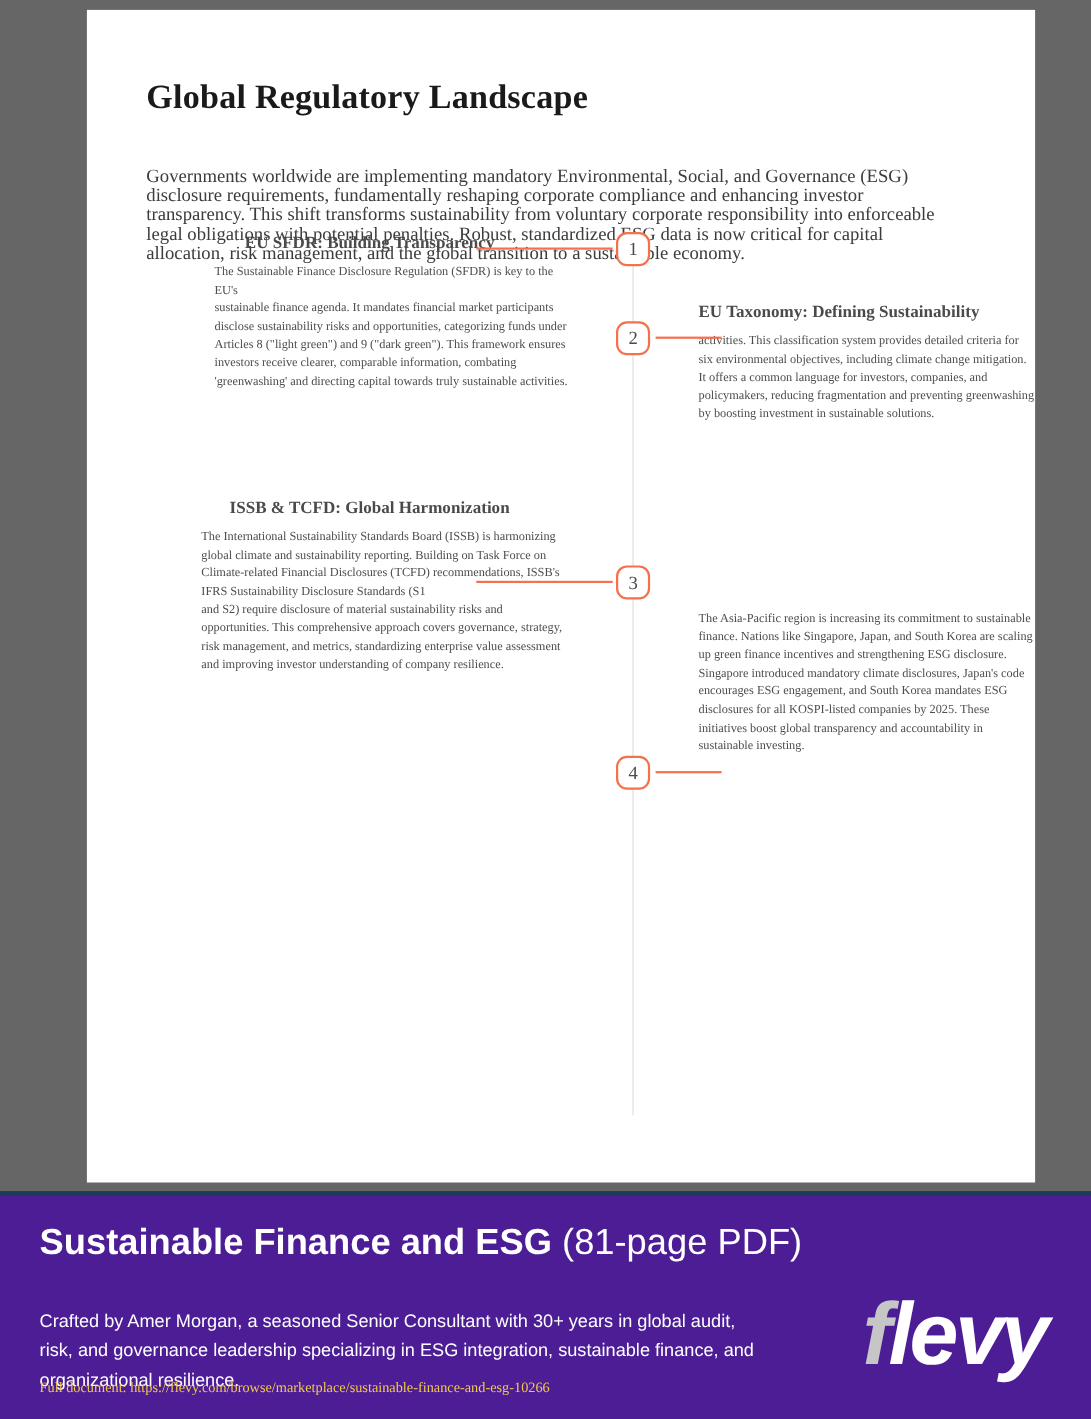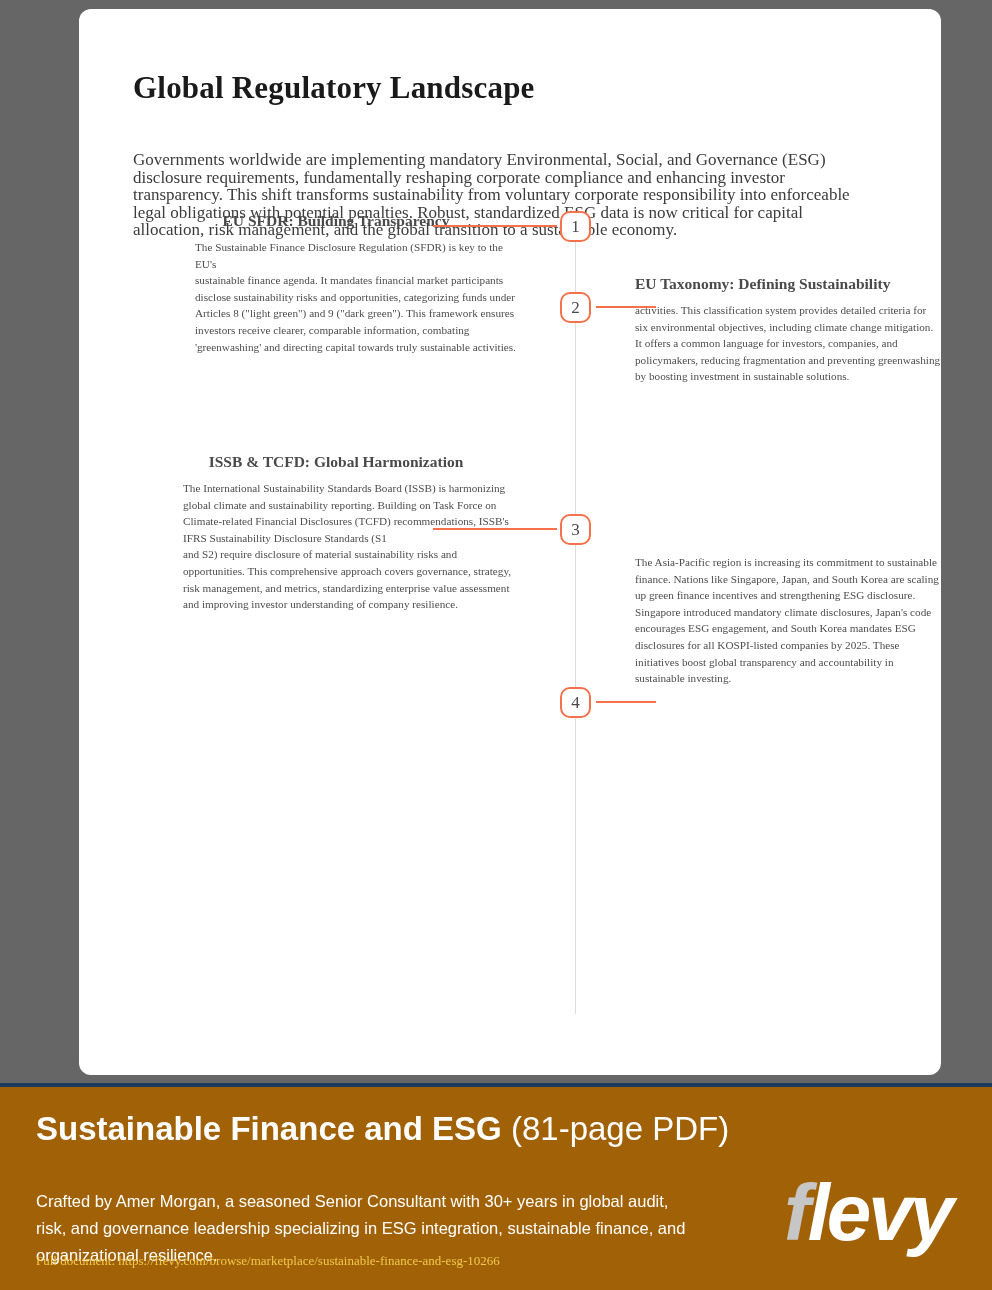--- a/index.html
+++ b/index.html
@@ -16,21 +16,20 @@
   }
 
   
   #slide-page {
     position: absolute;
     left: 79px;
     top: 9px;
     width: 862px;
     height: 1066px;
     background: #ffffff;
-    border-radius: 12px;
   }
 
   
   #slide-title {
     position: absolute;
     left: 54px;
     top: 40px;
     font-family: "Liberation Serif", serif;
     font-size: 31px;
     color: #1a1a1a;
@@ -111,21 +110,21 @@
   #block-1 .block-body { padding-left: 42px; }
   #block-3 .block-body { padding-left: 30px; }
 
   
   #footer-banner {
     position: absolute;
     left: 0;
     top: 1083px;
     width: 992px;
     height: 207px;
-    background: #a16207;
+    background: #4c1d95;
     font-family: "Liberation Sans", sans-serif;
   }
   #footer-banner-topline {
     position: absolute;
     left: 0; top: 0;
     width: 992px;
     height: 4px;
     background: #1b3a5c;
   }
   #footer-title {

